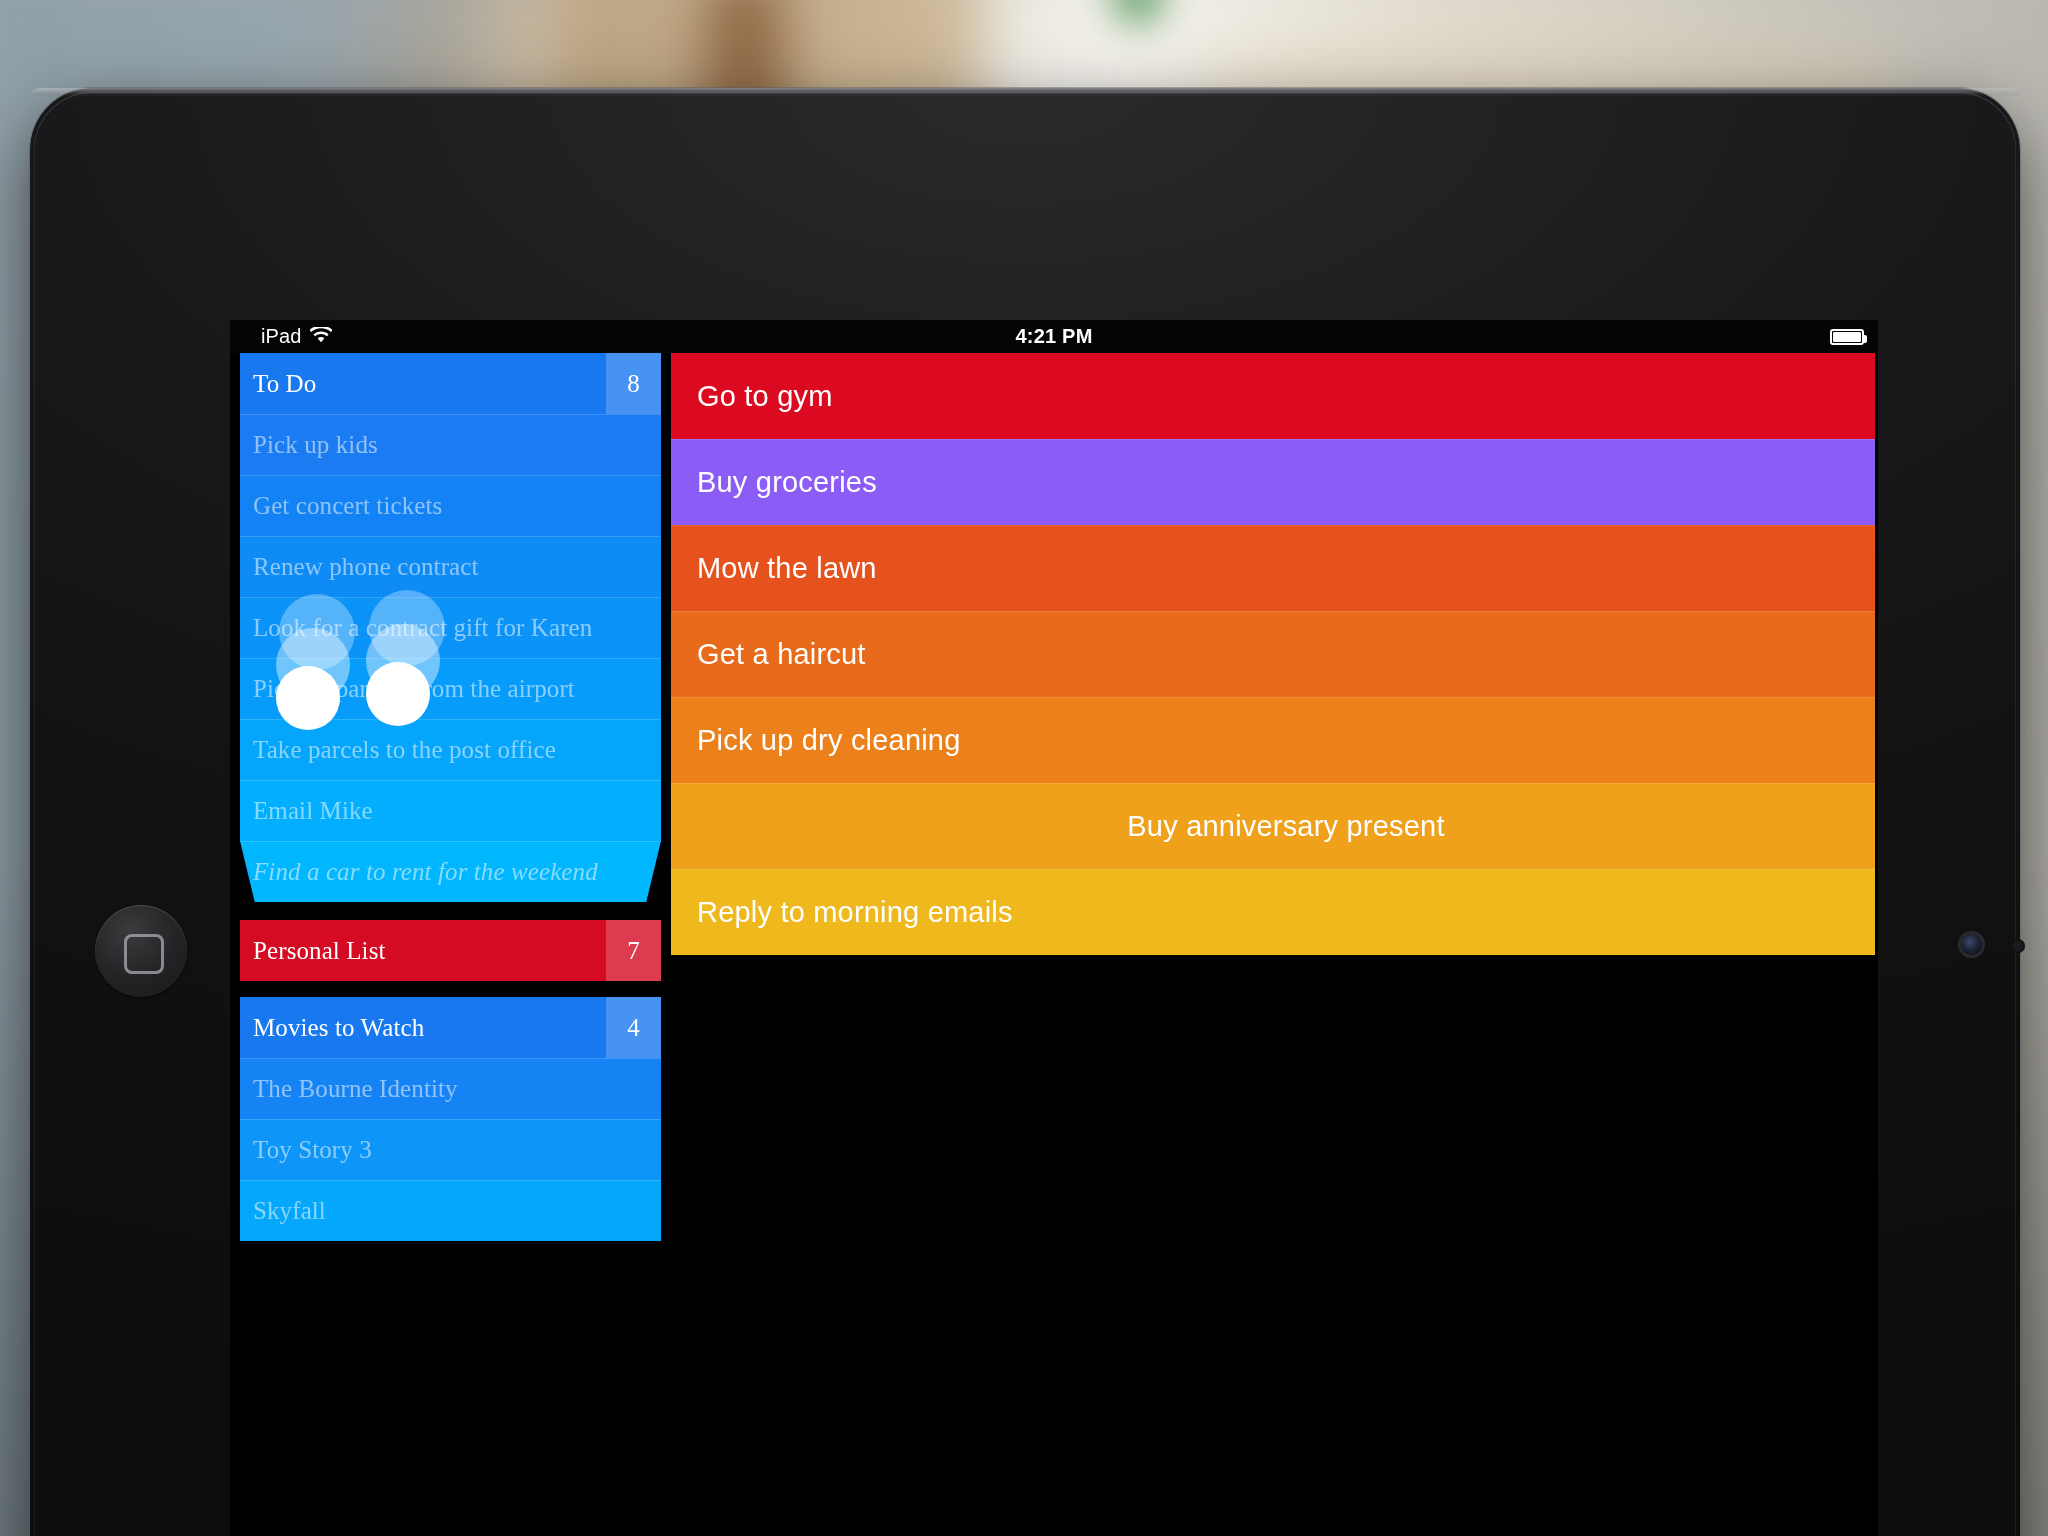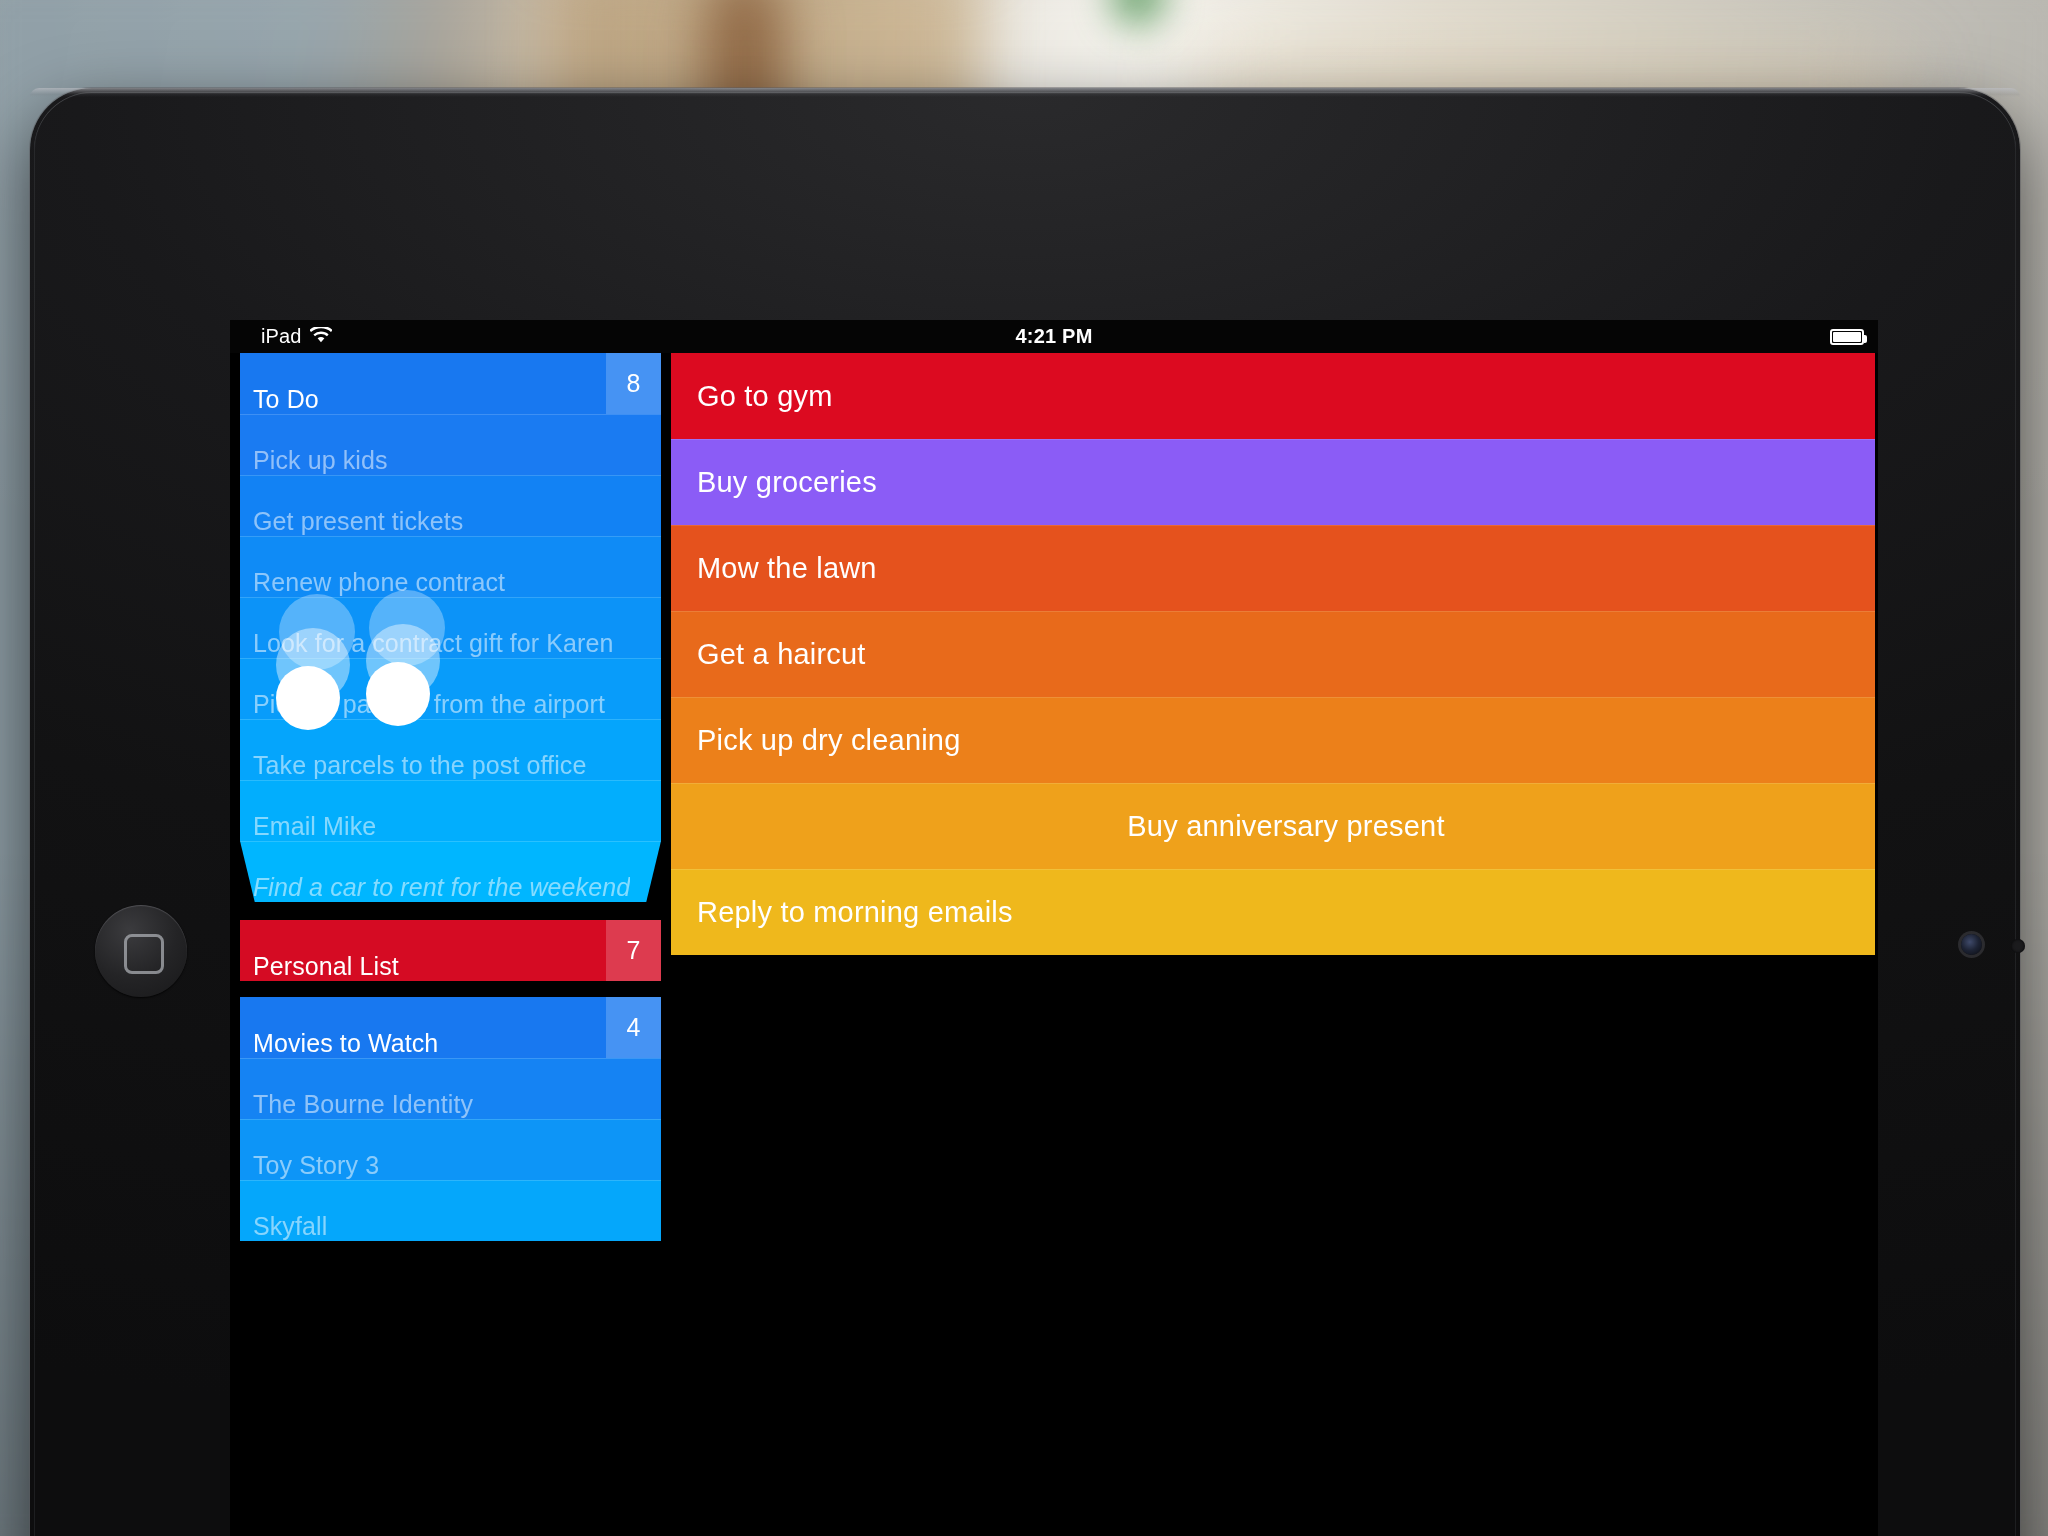--- a/index.html
+++ b/index.html
@@ -65,21 +65,21 @@
   .batt::after{content:"";position:absolute;right:-5px;top:4px;width:3px;height:8px;background:#fff;border-radius:0 2px 2px 0;}
   .batt-fill{position:absolute;left:1px;top:1px;bottom:1px;width:28px;background:#fff;border-radius:1px;}
 
   .body-area{position:relative;height:1207px;background:#000;display:flex;}
 
   
   .sidebar{width:441px;flex:0 0 441px;padding:0 10px 0 10px;box-sizing:border-box;position:relative;}
   .listgroup{position:relative;margin-bottom:16px;}
   .lg-todo{margin-bottom:18px;}
 
-  .row{height:61px;display:flex;align-items:flex-end;position:relative;box-sizing:border-box;}
+  .row{height:61px;display:flex;align-items:center;position:relative;box-sizing:border-box;font-family:Liberation Serif, serif;}
   .row .label{padding-left:13px;font-size:25px;letter-spacing:.1px;white-space:nowrap;overflow:hidden;}
   .row.header .label{color:#fff;font-weight:400;}
   .row.item .label{color:rgba(255,255,255,.52);}
   .row-sep{position:absolute;left:0;right:0;top:0;height:1px;background:rgba(255,255,255,.16);}
   .badge{position:absolute;right:0;top:0;bottom:0;width:55px;display:flex;align-items:center;justify-content:center;
     color:#fff;font-size:25px;background:rgba(255,255,255,.20);}
 
   .row.last-fold{clip-path:polygon(0 0,100% 0,96.5% 100%,3.5% 100%);}
   .row.last-fold .label{font-style:italic;}
 
@@ -147,21 +147,21 @@
               <div class="row header" style="background: rgb(24, 120, 240);">
                 <span class="label">To Do</span>
                 <span class="badge">8</span>
               </div>
               <div class="row item" style="background: rgb(26, 123, 242);">
                 <span class="row-sep"></span>
                 <span class="label">Pick up kids</span>
               </div>
               <div class="row item" style="background: rgb(18, 130, 244);">
                 <span class="row-sep"></span>
-                <span class="label">Get present tickets</span>
+                <span class="label">Get concert tickets</span>
               </div>
               <div class="row item" style="background: rgb(15, 139, 246);">
                 <span class="row-sep"></span>
                 <span class="label">Renew phone contract</span>
               </div>
               <div class="row item" style="background: rgb(12, 147, 248);">
                 <span class="row-sep"></span>
                 <span class="label">Look for a contract gift for Karen</span>
               </div>
               <div class="row item" style="background: rgb(8, 156, 250);">

